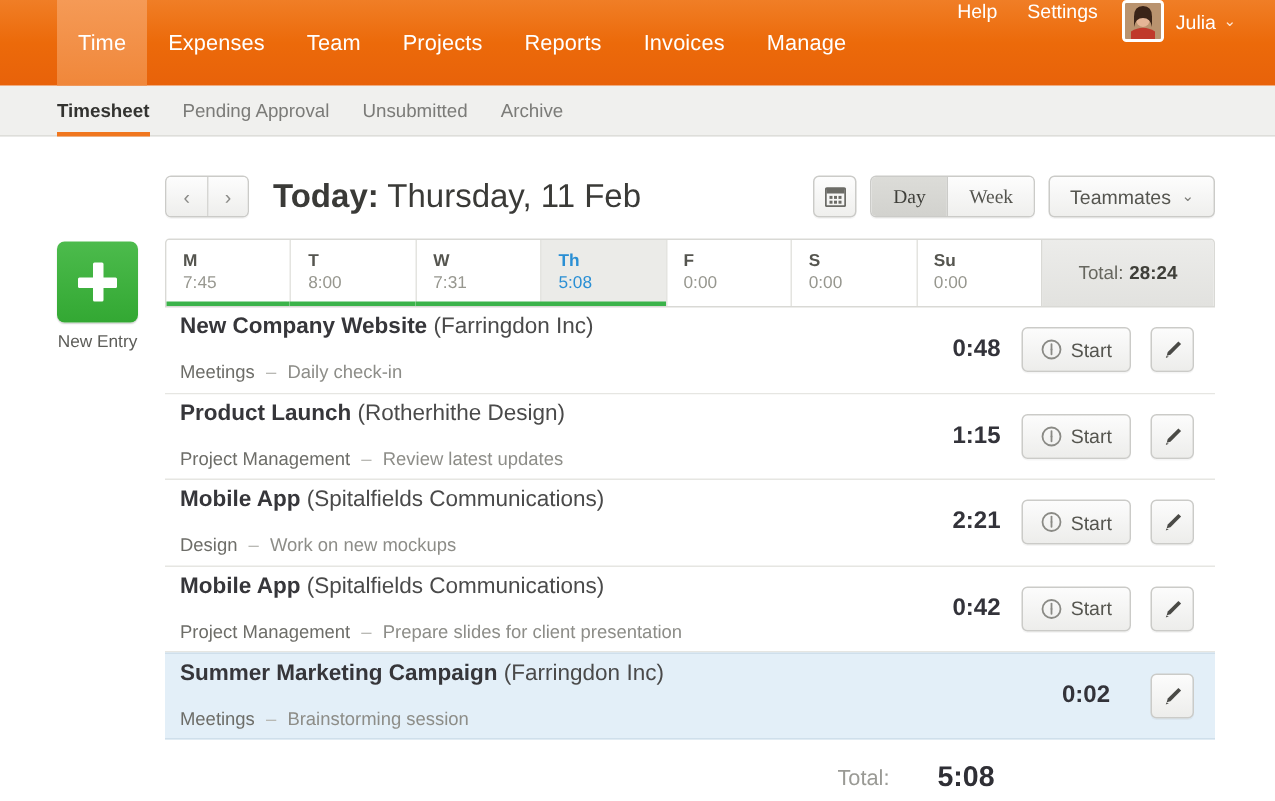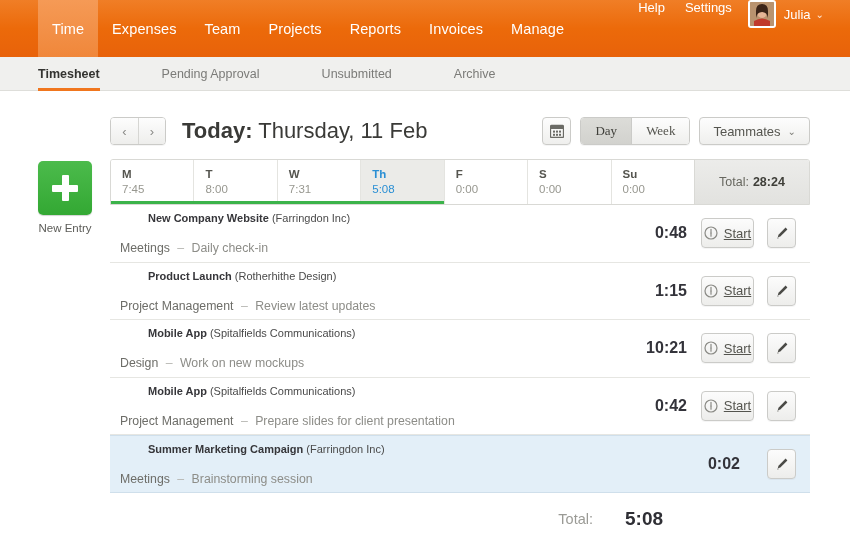--- a/index.html
+++ b/index.html
@@ -74,21 +74,20 @@
   }
 
   
   .subnav {
     height: 34px;
     background: #f0f0ee;
     border-bottom: 1px solid #dededa;
     display: flex;
     align-items: stretch;
     padding-left: 38px;
-    gap: 40px;
   }
   .subnav-item {
     display: flex; align-items: center;
     padding: 0 11px;
     font-size: 12.5px;
     color: #7b7b78;
     position: relative;
     cursor: pointer;
     white-space: nowrap;
   }
@@ -273,25 +272,24 @@
     border-bottom: 1px solid #e6e6e2;
     background: #ffffff;
   }
   .entry.running {
     background: #e3eff8;
     border-bottom-color: #cfdfeb;
     border-top: 1px solid #cfdfeb;
   }
   .entry-info { flex: 1; min-width: 0; padding-left: 0; }
   .entry-title {
-    font-size: 11px;
+    font-size: 15px;
     color: #36363a;
     line-height: 18px;
     white-space: nowrap;
-    margin-left: 28px;
   }
   .entry-title b { font-weight: bold; }
   .entry-title span { color: #4a4a4a; font-weight: normal; }
   .entry-sub {
     font-size: 12.3px;
     color: #8d8d88;
     line-height: 18px;
     margin-top: 12px;
     white-space: nowrap;
   }
@@ -300,32 +298,31 @@
   .entry-dur {
     font-size: 16px;
     font-weight: bold;
     color: #33333a;
     width: 62px;
     text-align: right;
     flex: none;
     margin-right: 14px;
   }
   .timer-btn {
-    width: 53px; height: 30px;
+    width: 73px; height: 30px;
     border: 1px solid #cbcbc8;
     border-radius: 4px;
     background: linear-gradient(to bottom, #fcfcfc, #ededeb);
     display: flex; align-items: center; justify-content: center;
     gap: 6px;
     font-size: 13px;
     color: #55554f;
     cursor: pointer;
     flex: none;
     box-shadow: 0 1px 0 rgba(0,0,0,.04);
-    text-decoration: underline;
   }
   .timer-btn.stop {
     background: linear-gradient(to bottom, #3f93d9, #1d74c4);
     border-color: #1763a8;
     color: #ffffff;
     font-weight: bold;
   }
   .edit-btn {
     width: 29px; height: 30px;
     margin-left: 13px;
@@ -565,21 +562,21 @@
           <div class="entry-title">
             <b>Mobile App</b>
             <span>(Spitalfields Communications)</span>
           </div>
           <div class="entry-sub">
             <span class="task">Design</span>
             <span class="dash">–</span>
             <span>Work on new mockups</span>
           </div>
         </div>
-        <div class="entry-dur">10:21</div>
+        <div class="entry-dur">2:21</div>
         <div class="timer-btn">
           <svg width="14" height="14" viewBox="0 0 14 14">
             <circle cx="7" cy="7" r="6" fill="none" stroke="#8a8a85" stroke-width="1.2"></circle>
             <line x1="7" y1="7" x2="7" y2="3.4" stroke="#8a8a85" stroke-width="1.2" stroke-linecap="round"></line>
             <line x1="7" y1="7" x2="7" y2="10.2" stroke="#8a8a85" stroke-width="1.2" stroke-linecap="round"></line>
           </svg>
           <span>Start</span>
         </div>
         <div class="edit-btn">
           <svg width="14" height="14" viewBox="0 0 14 14">

